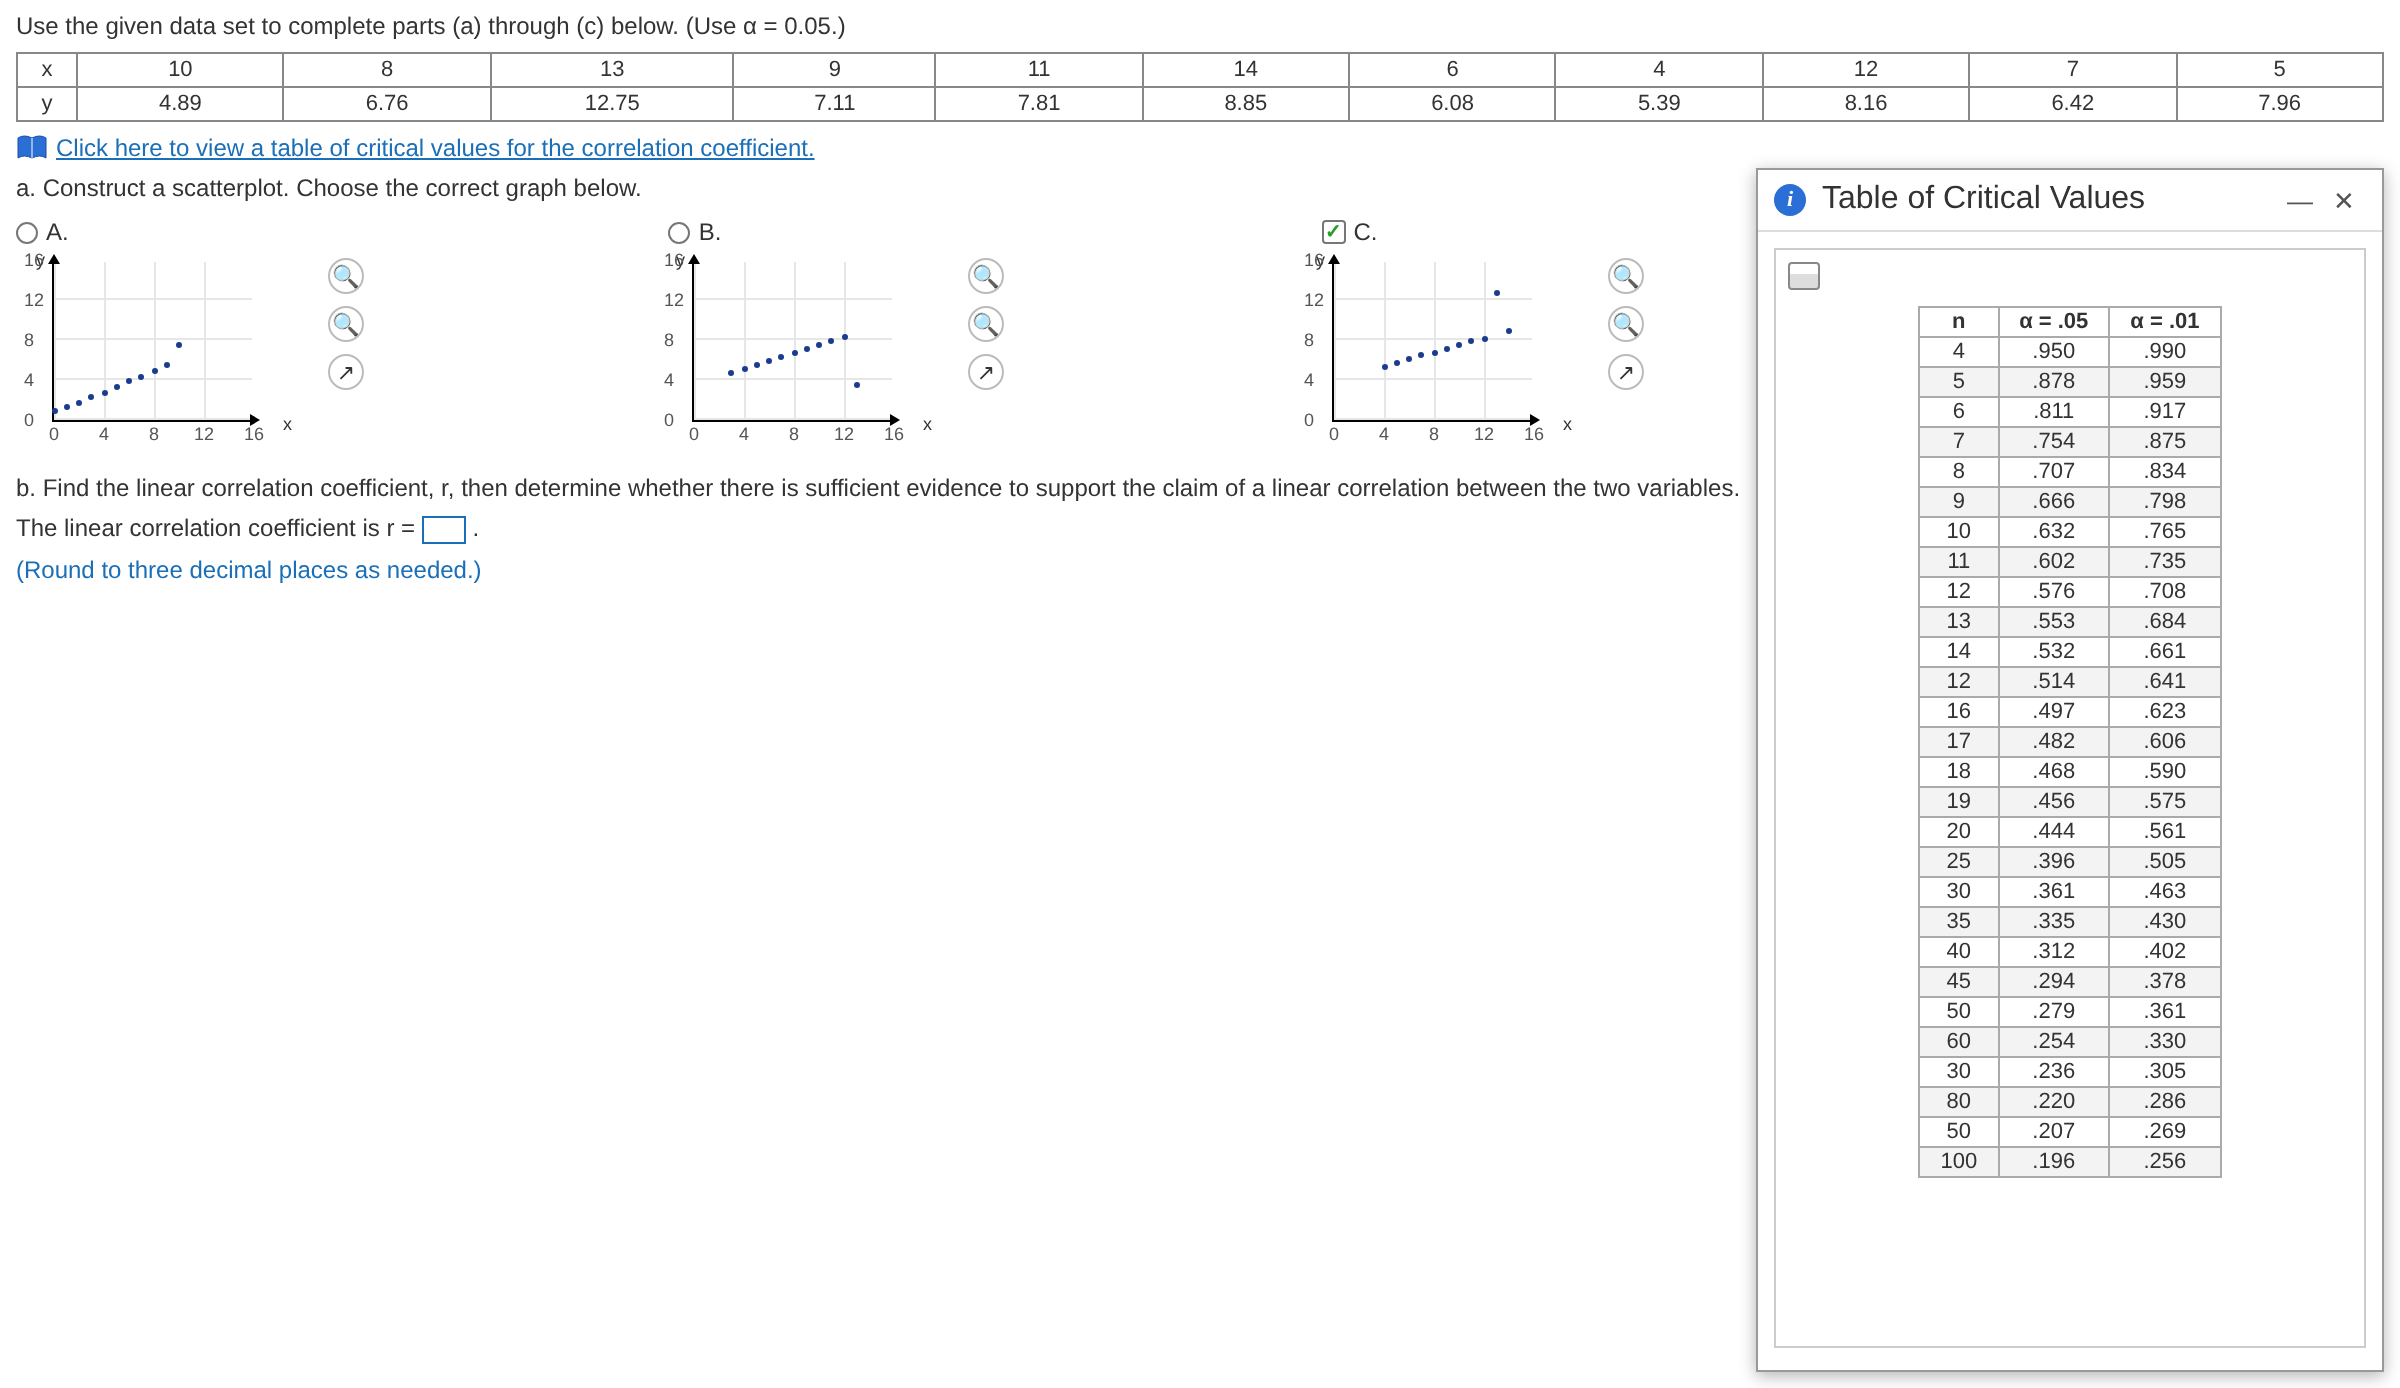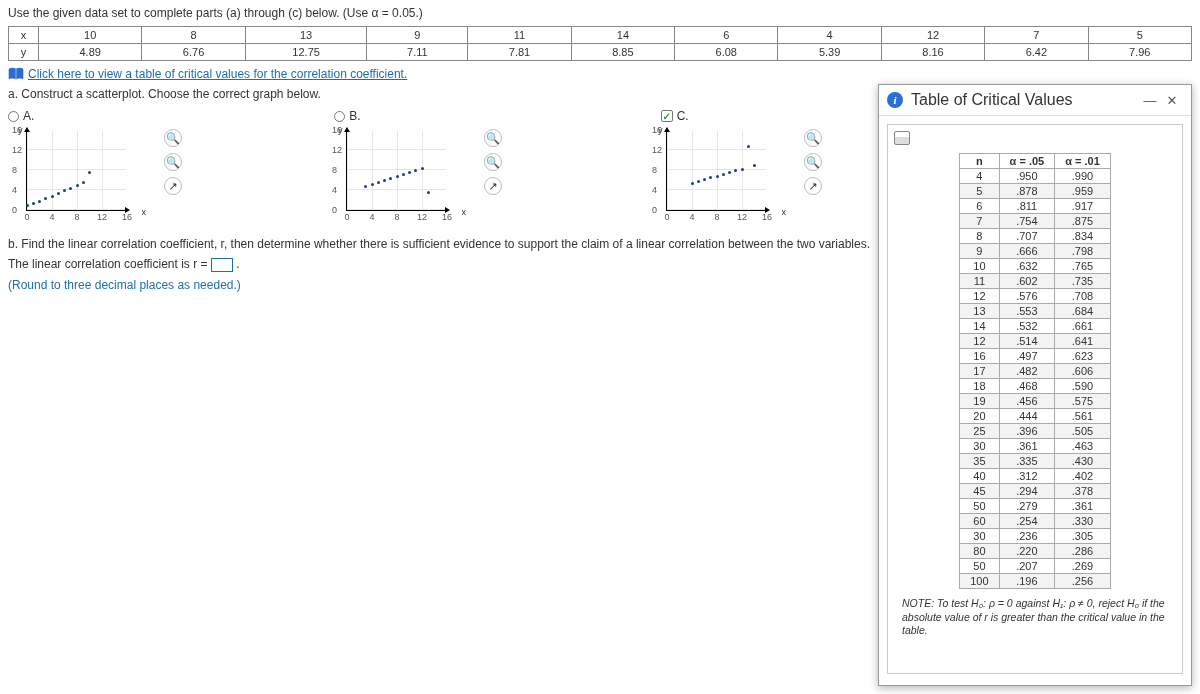--- a/index.html
+++ b/index.html
@@ -384,16 +384,15 @@
               <td>.207</td>
               <td>.269</td>
             </tr>
             <tr>
               <td>100</td>
               <td>.196</td>
               <td>.256</td>
             </tr>
           </tbody>
       </table>
-      <div class="note">NOTE: To test H₀: ρ = 0 against H₁: ρ ≠ 0, reject H₀ if the absolute value of r is greater than the critical value in the table.</div>
     </div>
   </div>
 </div>
 
 </body></html>

